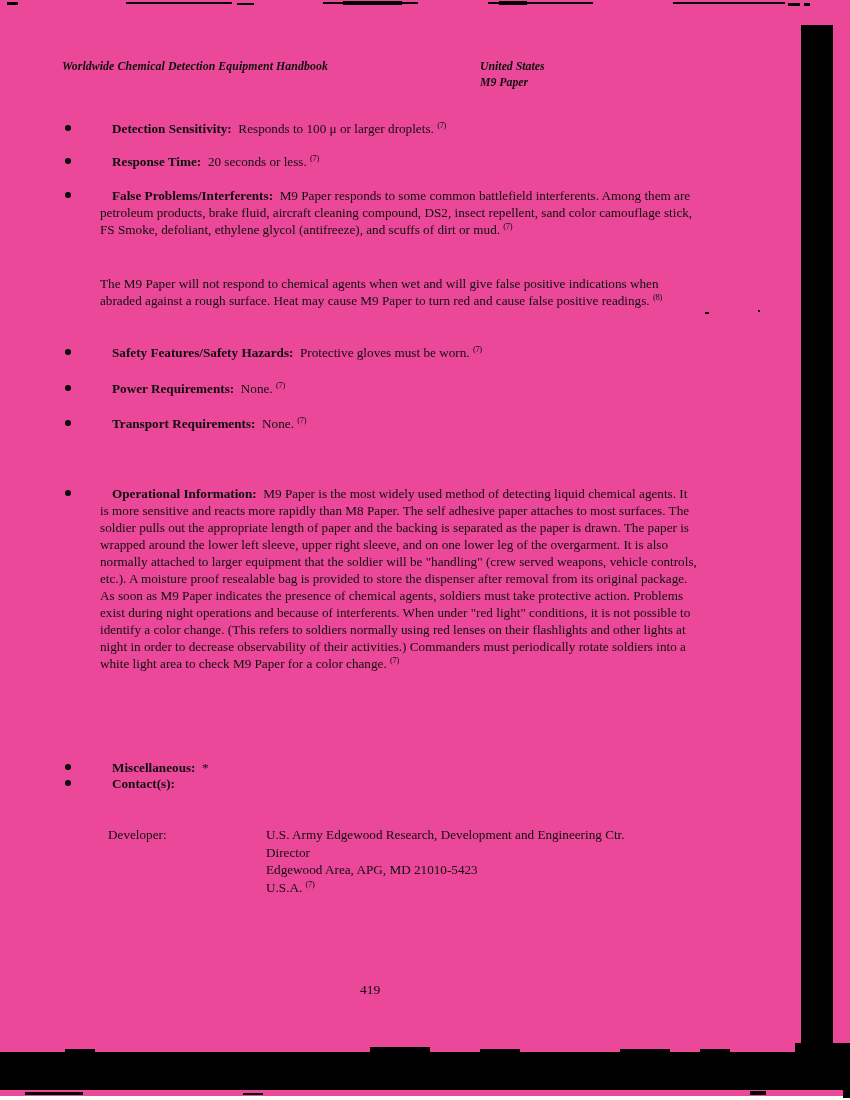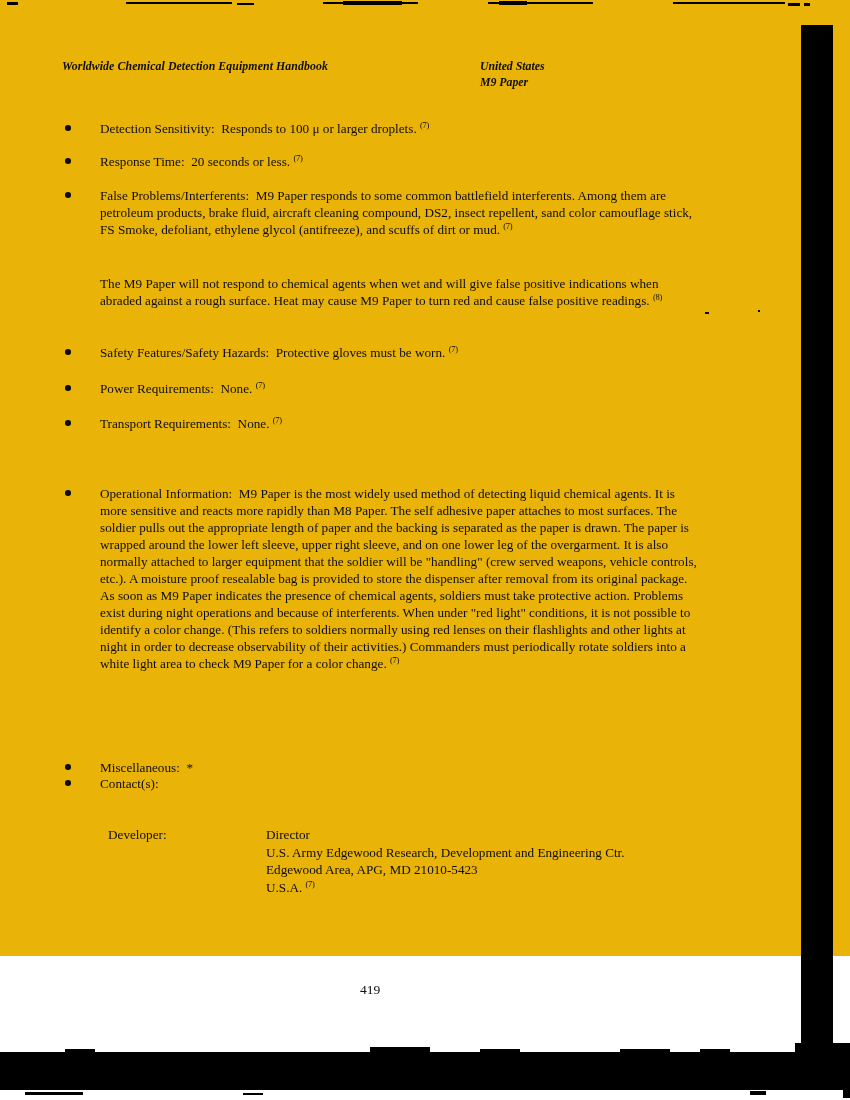--- a/index.html
+++ b/index.html
@@ -3,22 +3,22 @@
 <meta charset="utf-8">
 <style>
   html, body {
     margin: 0; padding: 0;
     width: 850px; height: 1100px;
     background: #ffffff;
     overflow: hidden;
   }
   .page {
     position: relative;
-    width: 850px; height: 956px;
-    background: #eab308;
+    width: 850px; height: 1096px;
+    background: #ec4899;
     font-family: "Liberation Serif", serif;
     color: #0e0e0e;
   }
   
   .hdr-left {
     position: absolute; left: 62px; top: 58px;
     font-size: 11.8px; font-weight: bold; font-style: italic;
     line-height: 16px; letter-spacing: 0.1px;
   }
   .hdr-right {
@@ -39,21 +39,21 @@
   }
   .bullet-dot::before {
     content: "";
     display: block;
     width: 5.5px; height: 5.5px;
     margin-left: 3px;
     background: #0e0e0e;
     border-radius: 50%;
   }
   .bullet-body { flex: 1 1 auto; max-width: 598px; }
-  .blabel { font-weight: normal; }
+  .blabel { font-weight: bold; margin-left: 12px; }
   sup {
     font-size: 8.5px;
     line-height: 0;
     vertical-align: 5px;
     letter-spacing: -0.3px;
   }
   .sub-para {
     position: absolute; left: 100px; width: 598px;
     font-size: 13.2px; line-height: 17px;
   }
@@ -132,22 +132,22 @@
   </div>
 
   <div class="bullet-row" style="top:775px">
     <span class="bullet-dot"></span>
     <div class="bullet-body"><span class="blabel">Contact(s):</span><span></span><sup></sup></div>
   </div>
 
   <div class="dev-row">
     <div class="dev-label">Developer:</div>
     <div class="dev-lines">
+      <div>U.S. Army Edgewood Research, Development and Engineering Ctr.</div>
       <div>Director</div>
-      <div>U.S. Army Edgewood Research, Development and Engineering Ctr.</div>
       <div>Edgewood Area, APG, MD 21010-5423</div>
       <div><span>U.S.A. </span><sup>(7)</sup></div>
     </div>
   </div>
 
   <div class="page-num">419</div>
 
   <div class="art" style="left:7px;top:2px;width:11px;height:3px"></div>
   <div class="art" style="left:126px;top:2px;width:106px;height:2px"></div>
   <div class="art" style="left:237px;top:3px;width:17px;height:2px"></div>

